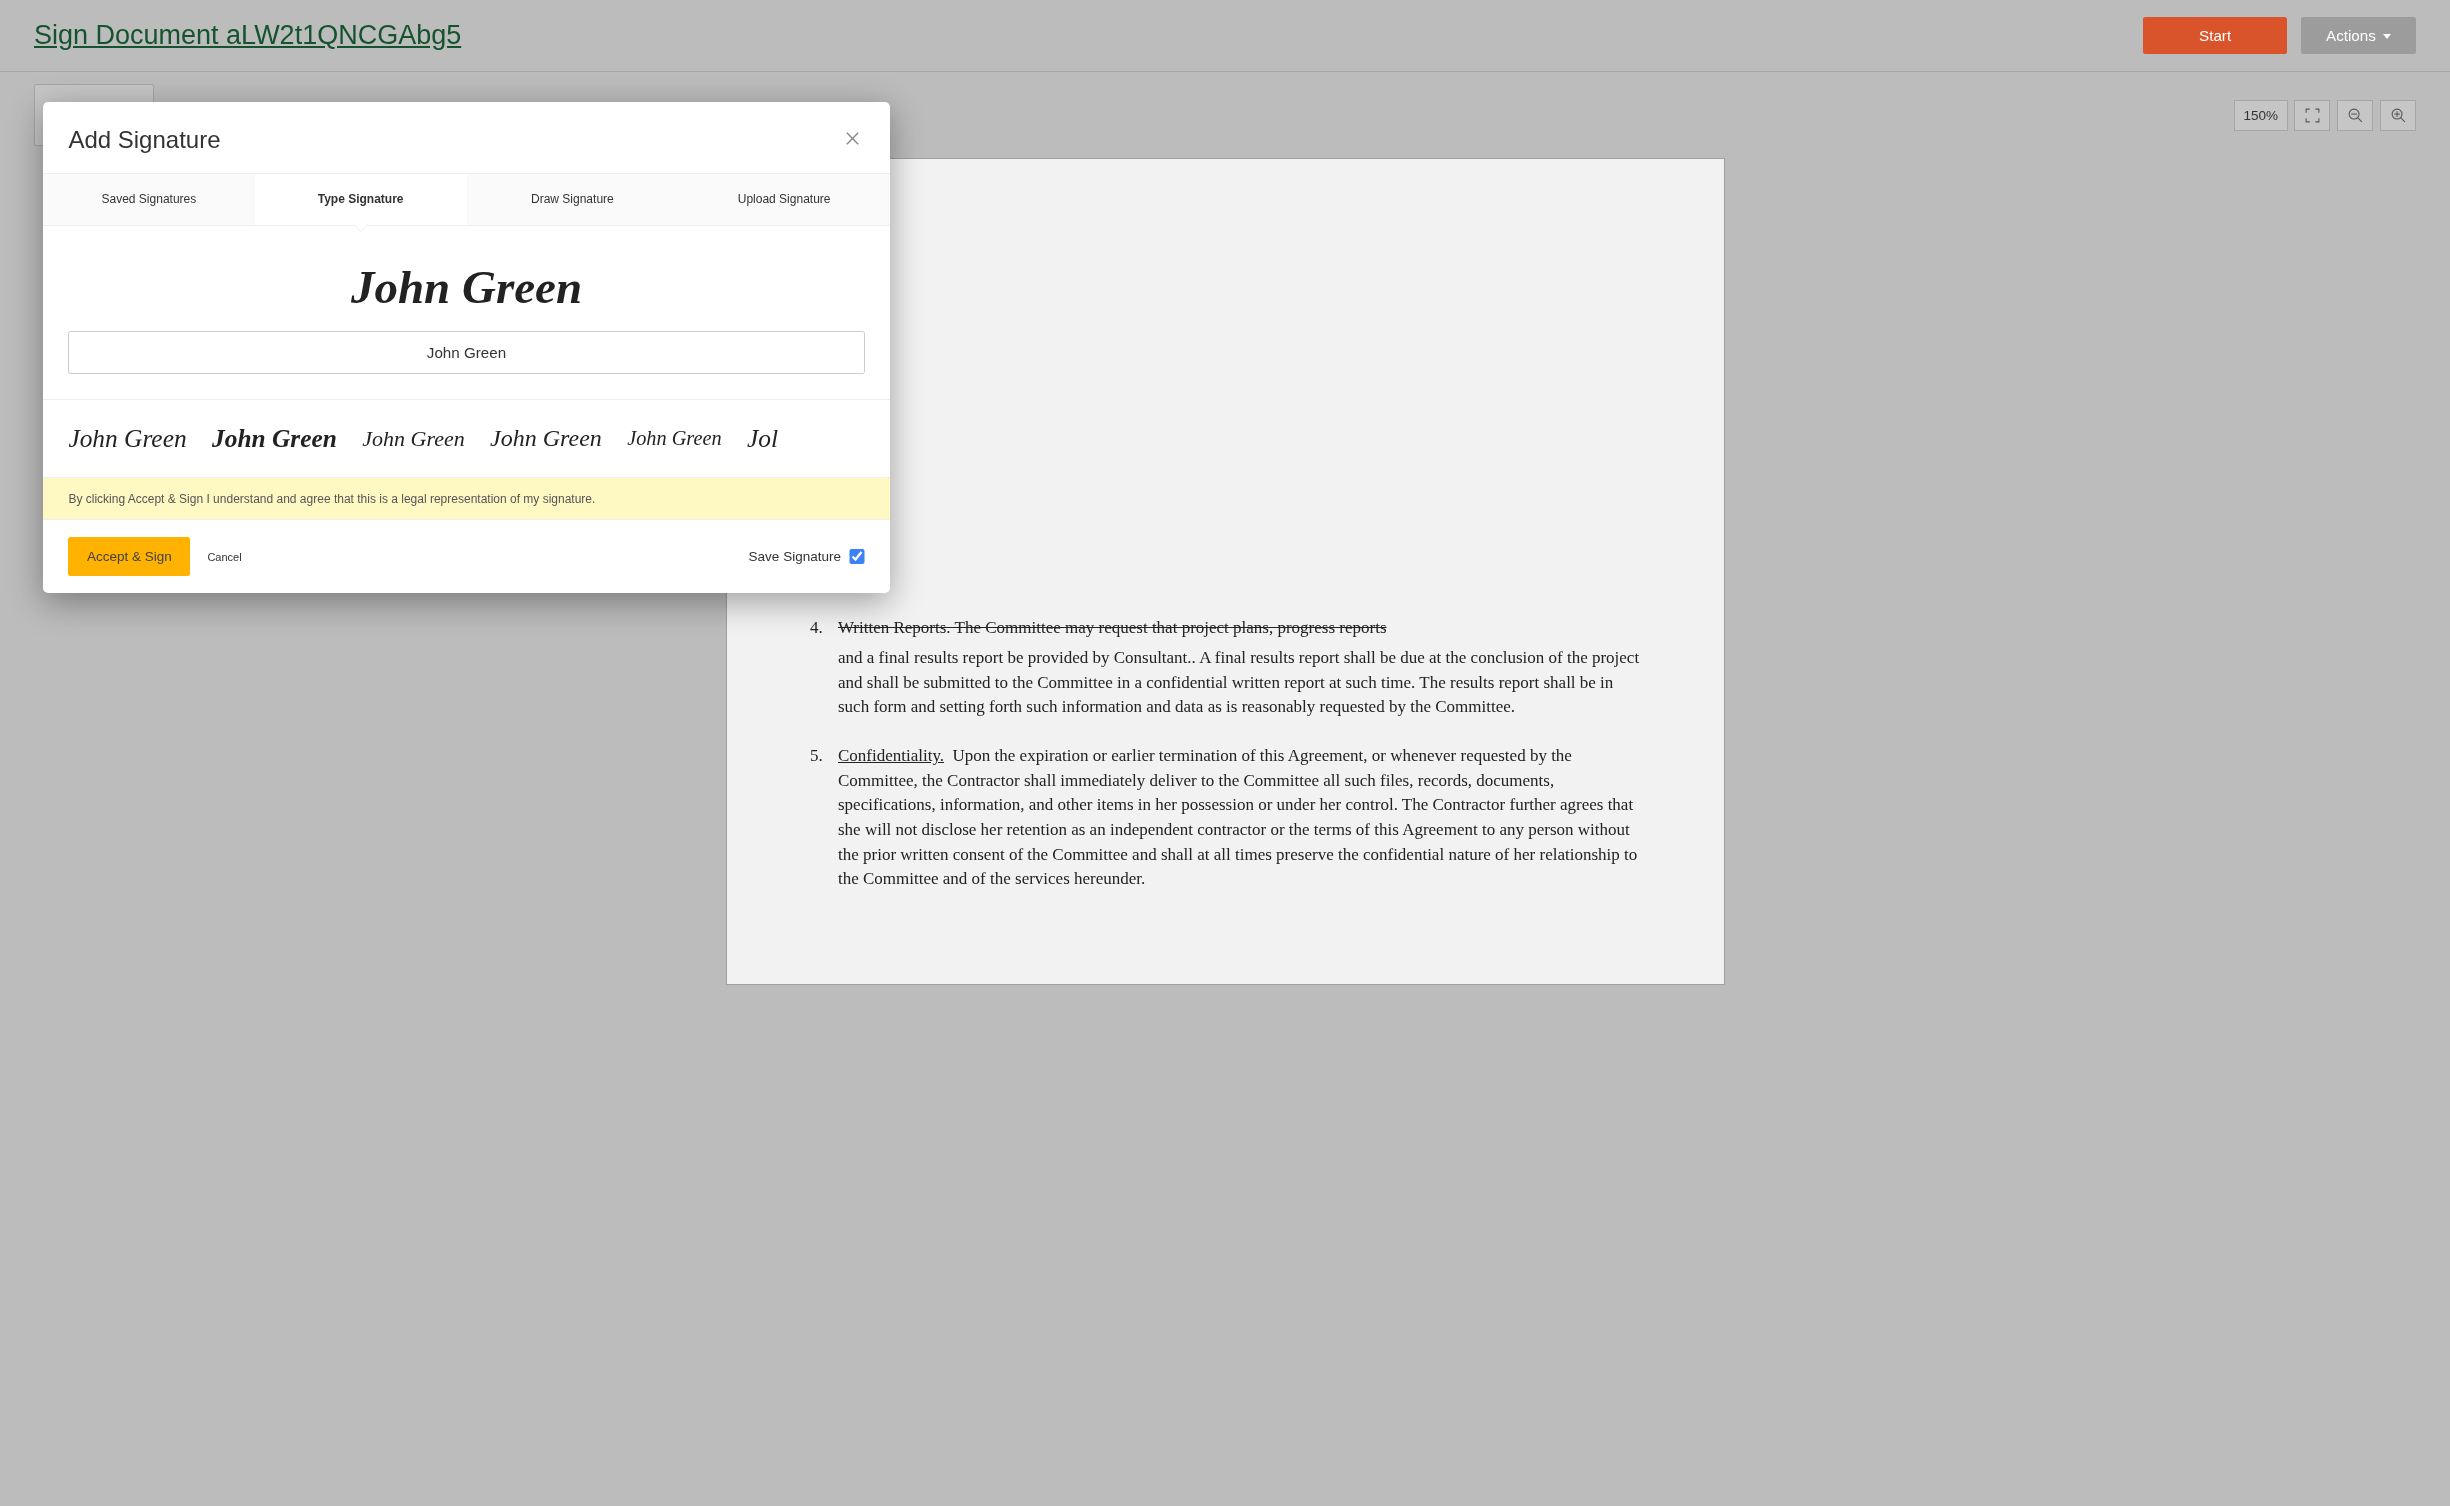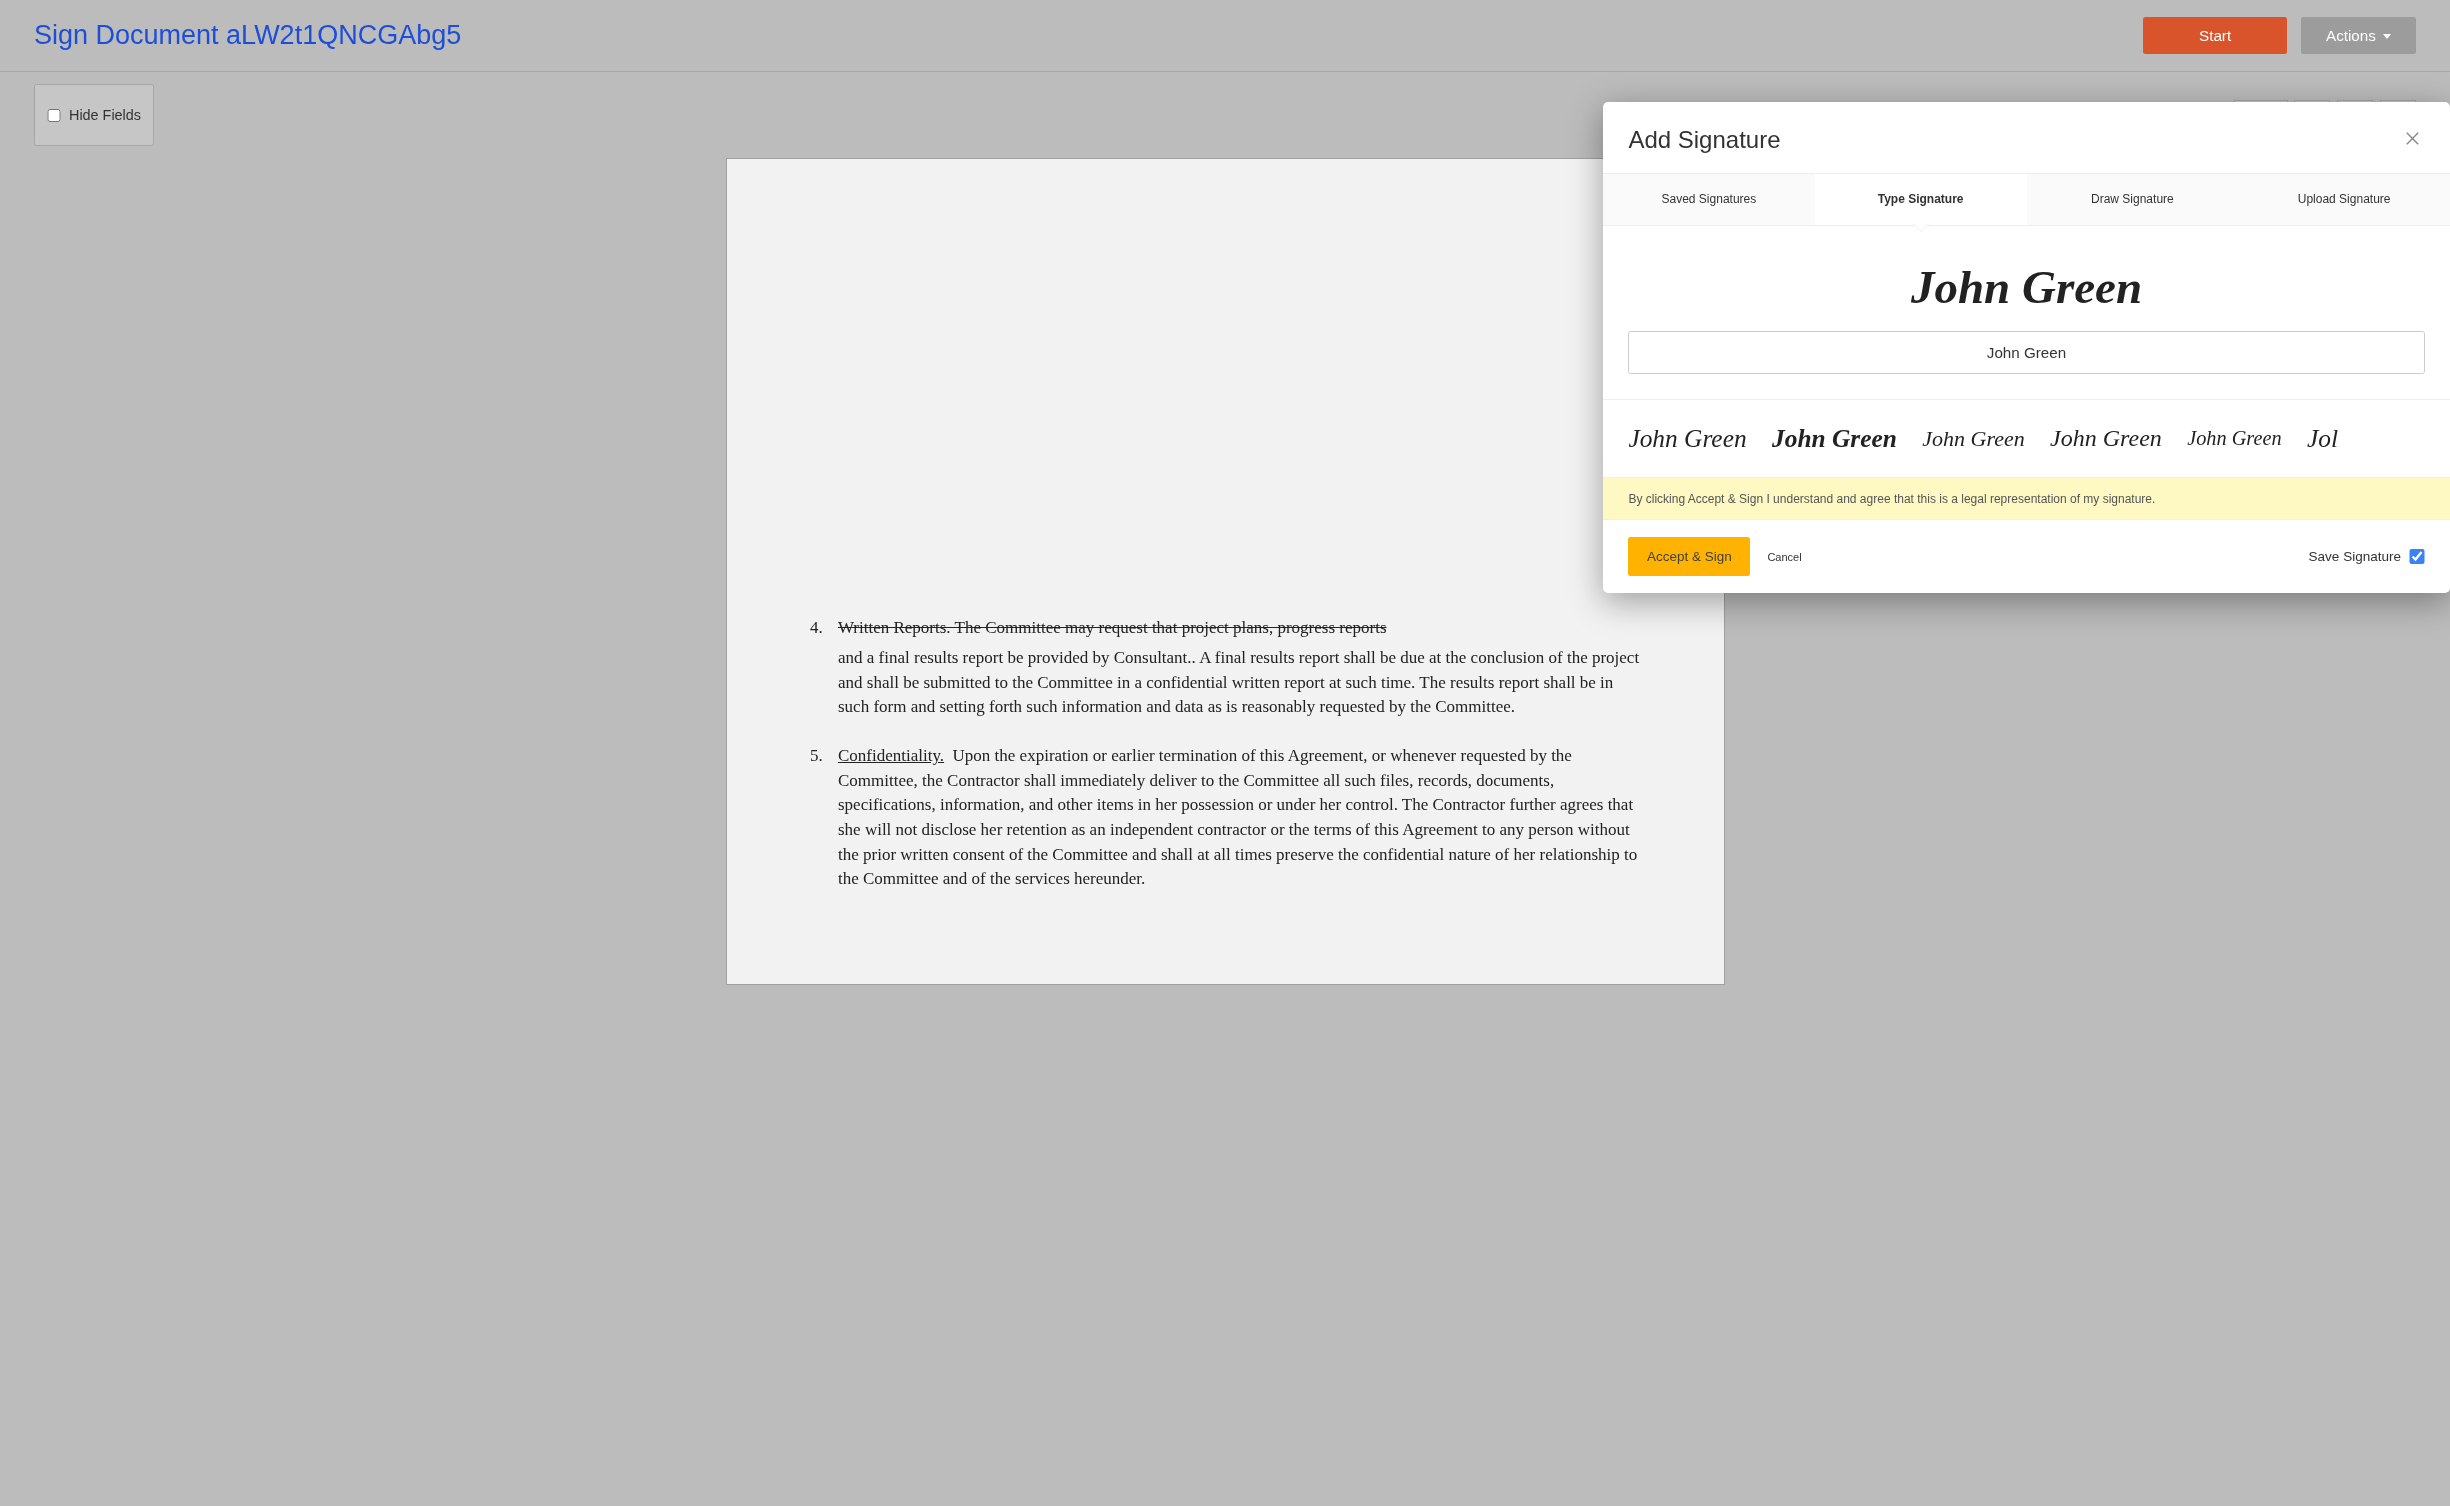--- a/index.html
+++ b/index.html
@@ -6,21 +6,21 @@
   html, body { width: 100%; height: 100%; font-family: -apple-system, BlinkMacSystemFont, "Segoe UI", Helvetica, Arial, sans-serif; background:#bcbcbc; }
   .app { width:100%; height:100%; position:relative; }
 
   
   .header {
     display:flex; align-items:center; justify-content:space-between;
     padding: 17px 34px 17px 34px;
     background:#bcbcbc;
     border-bottom:0.8px solid #a6a6a6;
   }
-  .page-title { font-size:27px; font-weight:500; color:#1d4ed8; }
+  .page-title { font-size:27px; font-weight:500; color:#14532d;text-decoration:underline; }
   .header-actions { display:flex; gap:13.5px; }
   .btn { display:inline-flex; align-items:center; justify-content:center; border:none; cursor:pointer; font-size:15.2px; padding:10.2px 25.4px; border-radius:2.5px; }
   .btn-start { background:#d9542b; color:#fff; min-width:144px; }
   .btn-actions { background:#9c9c9c; color:#fff; min-width:110px; gap:6.8px; }
   .btn-actions .chev { width:0; height:0; border-left:4.2px solid transparent; border-right:4.2px solid transparent; border-top:5.1px solid #fff; margin-top:1.7px;}
 
   
   .toolbar {
     display:flex; align-items:center; justify-content:space-between;
     padding: 12px 34px;
@@ -48,21 +48,21 @@
   }
   .doc-page ol { list-style:none; }
   .doc-page li { display:flex; gap:15.2px; margin-bottom:24px; }
   .doc-page .num { min-width:20.3px; text-align:right; }
   .doc-page .sect-title { text-decoration:underline; }
   .overflow-text { color:#222; }
   .strike { text-decoration:line-through; display:block; margin-bottom:5px; }
 
   
   .modal-overlay {
-    position:absolute; inset:0; display:flex; justify-content:flex-end; align-items:flex-start;
+    position:absolute; inset:0; display:flex; justify-content:flex-start; align-items:flex-start;
     pointer-events:none;
     padding-left:43px;
   }
   .modal {
     pointer-events:auto;
     margin-top: 102px;
     width: 847px;
     background:#fff;
     border-radius:5.1px;
     box-shadow:0 8.5px 34px rgba(0,0,0,0.35);

